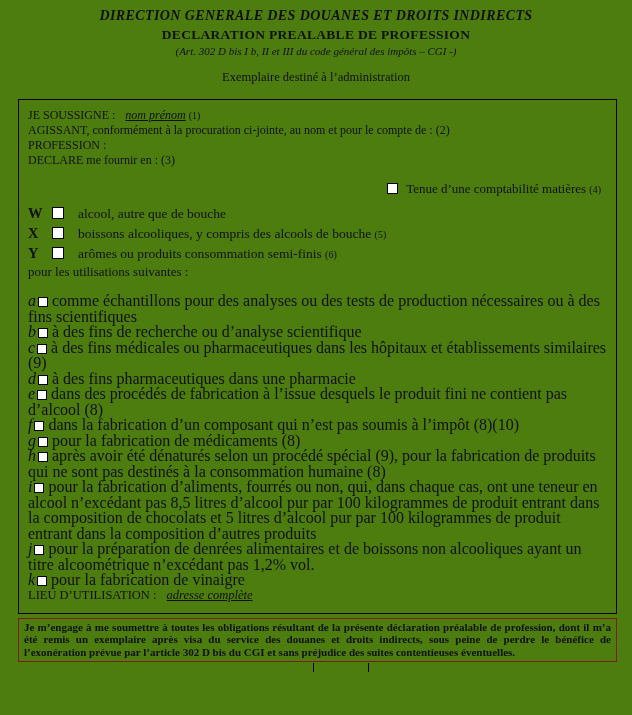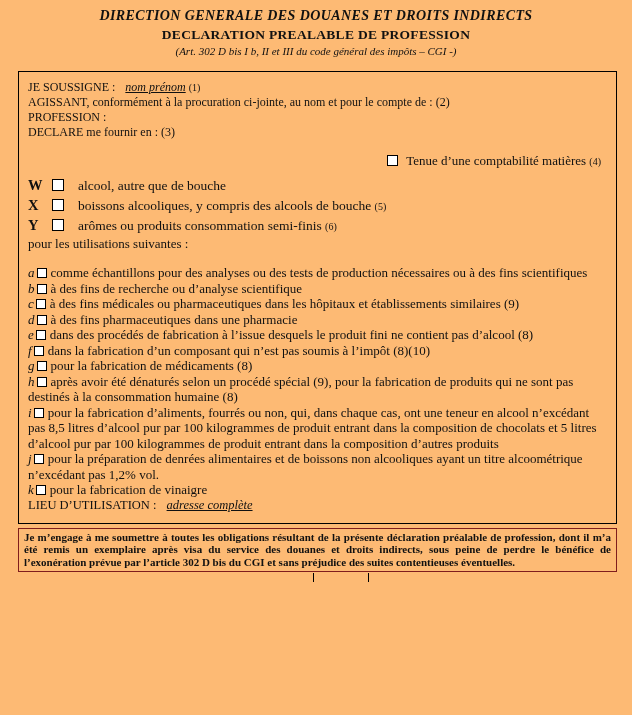--- a/index.html
+++ b/index.html
@@ -1,17 +1,17 @@
 <!DOCTYPE html>
 <html><head>
 <meta charset="utf-8">
 <style>
   html,body{margin:0;padding:0;background:#e8e8e6;}
   .page{
-    width:632px;height:715px;margin:0 auto;background:#fdba74;color:#111;
+    width:632px;height:715px;margin:0 auto;background:#4d7c0f;color:#111;
     font-family:"Liberation Serif", serif;position:relative;overflow:hidden;
     box-sizing:border-box;
   }
   
   .hdr{ text-align:center; padding-top:8px; }
   .hdr-line1{ font-size:14px; font-weight:bold; font-style:italic; letter-spacing:0.4px; }
   .hdr-line2{ font-size:13.5px; font-weight:bold; margin-top:3px; letter-spacing:0.3px; }
   .hdr-line3{ font-size:11px; font-style:italic; margin-top:2px; }
   .hdr-line4{ font-size:12.5px; margin-top:13px; }
   
@@ -33,21 +33,21 @@
   }
   .cb-lg{ width:10px; height:10px; }
   .cb-sm{ width:8px; height:8px; margin:0 4px 0 2px; }
   .tenue-row{ margin-top:13px; text-align:right; padding-right:6px; font-size:13px; }
   .product-rows{ margin-top:7px; }
   .product-row{ line-height:19px; font-size:13.5px; }
   .pletter{ font-weight:bold; font-size:14.5px; display:inline-block; width:22px; }
   .product-row .checkbox{ margin-right:14px; }
   .usages-title{ margin-top:22px; font-size:13px; }
   .usage-rows{ margin-top:13px; }
-  .usage-row{ font-size:13px; line-height:15.5px; }
+  .usage-row{ font-size:16px; line-height:15.5px; }
   .uletter{ font-style:italic; }
   .row-lieu{ margin-top:19px; font-size:12.5px; }
   
   .engagement-box{
     margin:4px 15px 0 18px; border:1px solid #7f1d1d; padding:2px 5px 3px 5px;
     font-size:11px; font-weight:bold; text-align:justify; line-height:12.5px;
     box-sizing:border-box;
   }
   
   .table-fragment{ position:relative; height:8px; margin:0 15px 0 18px; }
@@ -57,20 +57,21 @@
 </style>
 </head>
 <body>
 
 <div class="page">
 
   <div class="hdr">
     <div class="hdr-line1">DIRECTION GENERALE DES DOUANES ET DROITS INDIRECTS</div>
     <div class="hdr-line2">DECLARATION PREALABLE DE PROFESSION</div>
     <div class="hdr-line3">(Art. 302 D bis I b, II et III du code général des impôts – CGI -)</div>
+    <div class="hdr-line4">Exemplaire destiné à l’administration</div>
   </div>
 
   <div class="main-box">
 
     <p class="row-soussigne">
       <span>JE SOUSSIGNE :</span>
       <span class="underlined-italic">nom  prénom</span>
       <span class="note">(1)</span>
     </p>
 

